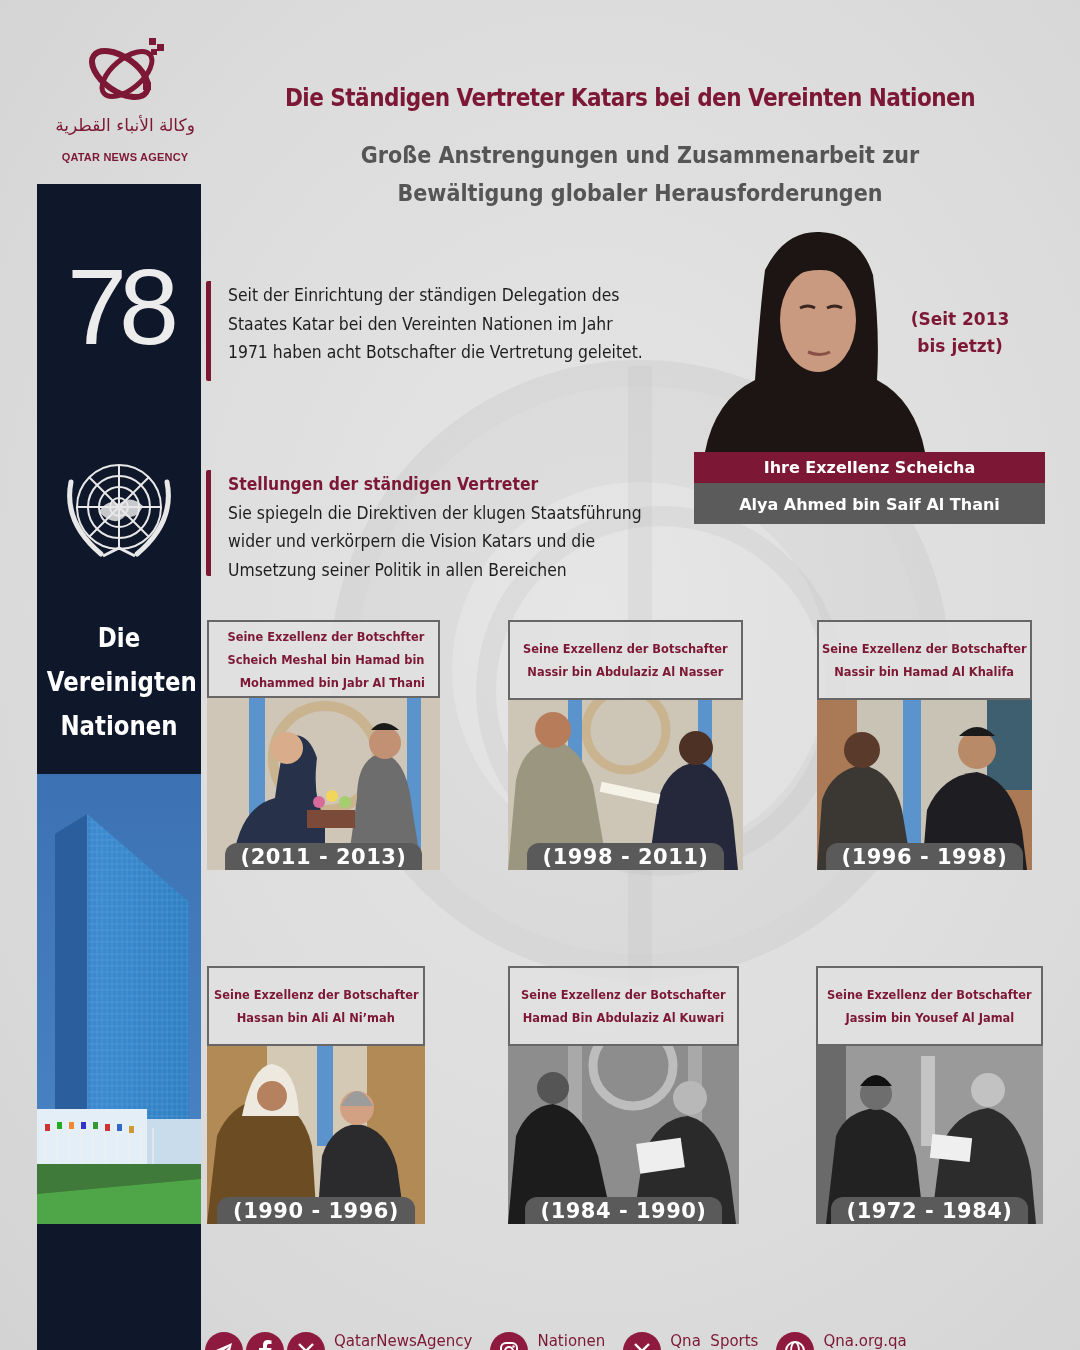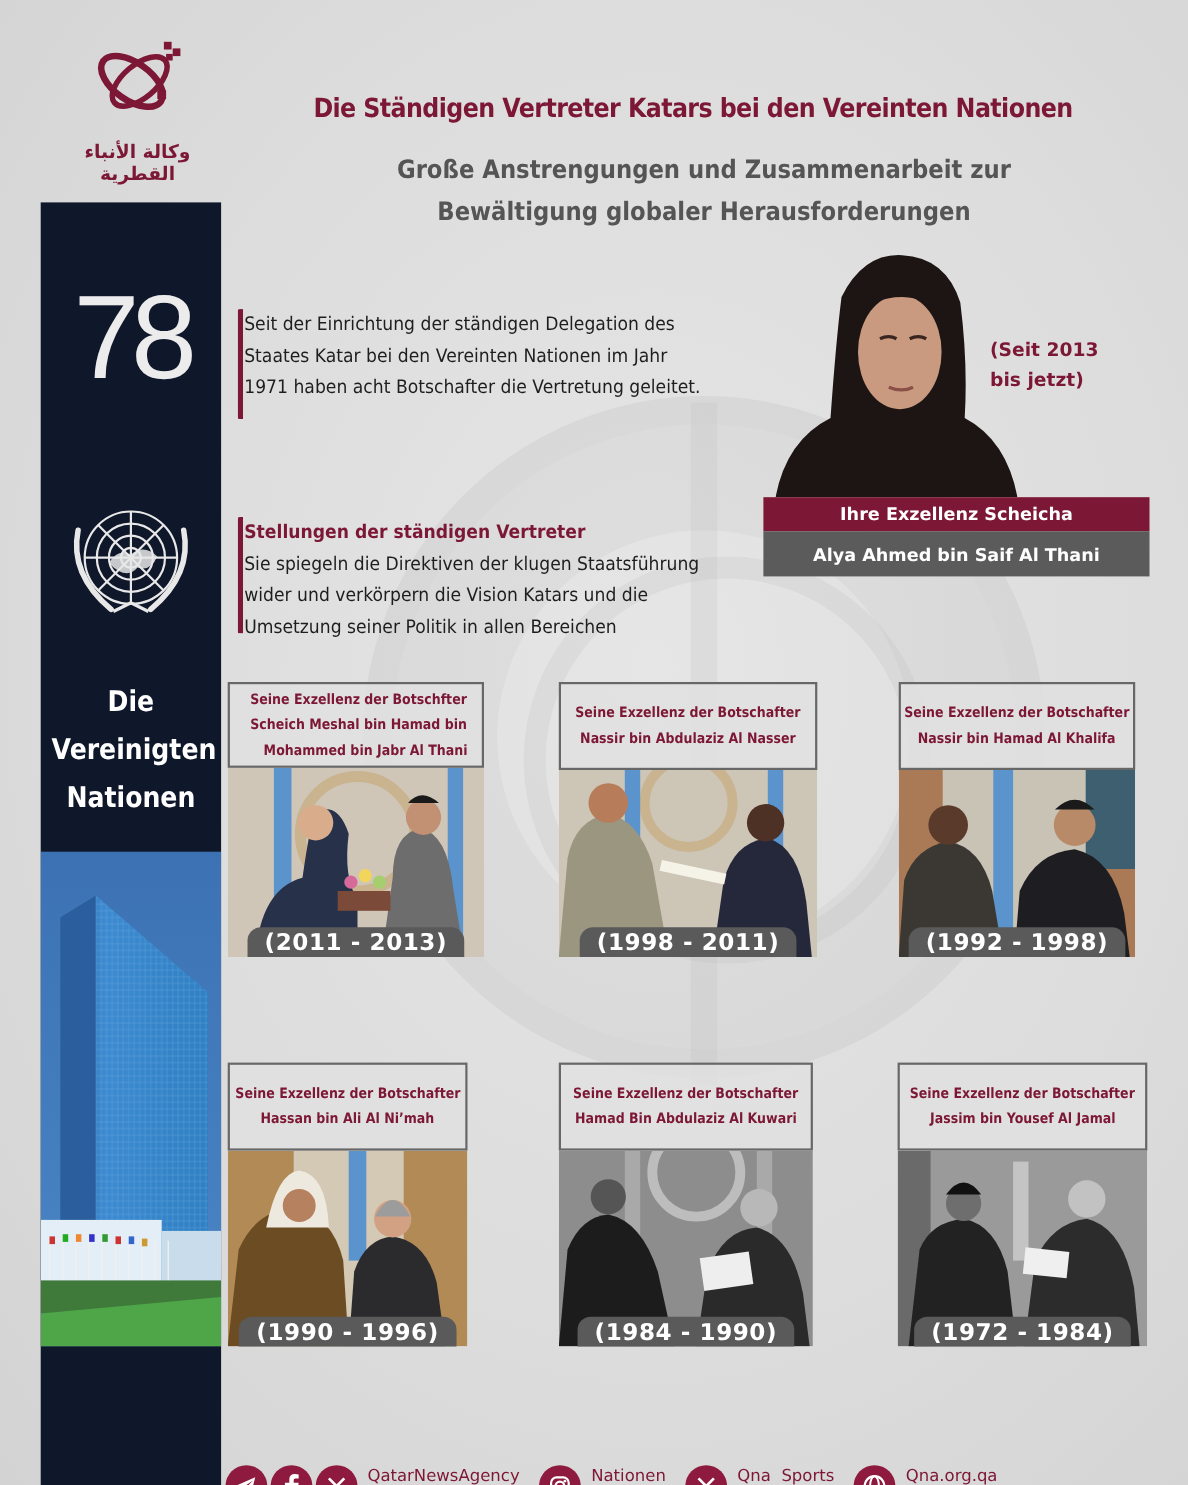--- a/index.html
+++ b/index.html
@@ -22,21 +22,21 @@
     border-radius: 50%; border: 20px solid rgba(185,185,185,0.2);
   }
   .watermark::after {
     content: ""; position: absolute; left: 272px; top: -20px; width: 24px; height: 620px;
     background: rgba(185,185,185,0.18);
   }
 
   
   .logo { position: absolute; left: 50px; top: 32px; width: 150px; text-align: center; }
   .logo svg { display: block; margin: 0 auto; }
-  .logo .ar { font-size: 17px; color: #7c1735; font-weight: bold; margin-top: 17px; }
+  .logo .ar { font-size: 17px; color: #7c1735; font-weight: normal; margin-top: 3px; }
   .logo .en { font-family: "Liberation Sans", sans-serif; font-weight: bold; font-size: 11px; color: #7c1735; letter-spacing: 0.2px; margin-top: 16px; }
 
   
   .title {
     position: absolute; left: 200px; top: 84px; width: 860px; text-align: center;
     font-family: "DejaVu Sans", sans-serif; font-weight: bold; font-size: 24px;
     color: #7c1735; letter-spacing: -0.6px; transform: scaleX(0.9); transform-origin: center;
   }
   .subtitle {
     position: absolute; left: 230px; top: 136px; width: 820px; text-align: center;
@@ -55,30 +55,30 @@
   }
   .sidebar .emblem { position: absolute; left: 22px; top: 268px; }
   .sidebar .un-text {
     position: absolute; left: 0; top: 432px; width: 164px; text-align: center;
     font-family: "DejaVu Sans", sans-serif; font-weight: bold; font-size: 26px; line-height: 44px;
     color: #fff; transform: scaleX(0.88); transform-origin: center;
   }
   .sidebar .building { position: absolute; left: 0; top: 590px; width: 164px; height: 450px; }
 
   
-  .para { position: absolute; left: 216px; border-left: 5px solid #7c1735; padding-left: 1px; border-radius: 2px; }
+  .para { position: absolute; left: 206px; border-left: 5px solid #7c1735; padding-left: 17px; border-radius: 2px; }
   .para p { font-family: "DejaVu Sans", sans-serif; font-size: 17px; line-height: 28.5px; color: #1e1e1e; transform: scaleX(0.92); transform-origin: left; white-space: nowrap; }
   .para1 { top: 281px; height: 100px; }
   .para2 { top: 422px; height: 106px; margin-top: 48px; }
   .para2 .head { color: #7c1735; font-weight: bold; }
 
   
   .portrait { position: absolute; left: 705px; top: 230px; width: 220px; height: 222px; }
   .since {
-    position: absolute; left: 900px; top: 306px; width: 120px; text-align: left;
+    position: absolute; left: 900px; top: 306px; width: 120px; text-align: center;
     font-weight: bold; font-size: 17px; line-height: 27px; color: #7c1735;
   }
   .name-bar1 {
     position: absolute; left: 694px; top: 452px; width: 351px; height: 31px;
     background: #7c1735; color: #fff; font-weight: bold; font-size: 16px; text-align: center; line-height: 31px;
   }
   .name-bar2 {
     position: absolute; left: 694px; top: 483px; width: 351px; height: 41px;
     background: #5b5b5b; color: #fff; font-weight: bold; font-size: 16px; text-align: center; line-height: 43px;
   }
@@ -286,21 +286,21 @@
       <circle cx="45" cy="50" r="18" fill="#5a3a2a"></circle>
       <path d="M105 170 L110 110 Q125 75 160 72 Q195 80 205 130 L210 170z" fill="#1e1e22"></path>
       <circle cx="160" cy="50" r="19" fill="#b98a68"></circle>
       <path d="M142 36 q18 -18 36 0" fill="#1a1a1a"></path>
     </svg>
   </div>
   <div class="label" style="height:80px;">
     <span>Seine Exzellenz der Botschafter</span>
     <span>Nassir bin Hamad Al Khalifa</span>
   </div>
-  <div class="years">(1992 - 1998)</div>
+  <div class="years">(1996 - 1998)</div>
 </div>
 
 <div class="card" style="left:207px; top:966px; width:218px; height:258px;">
   <div class="photo" style="top:80px;">
     <svg width="218" height="178" viewBox="0 0 218 178" preserveAspectRatio="none">
       <rect width="218" height="178" fill="#b28a55"></rect>
       <rect x="60" y="0" width="100" height="178" fill="#d4c9b4"></rect>
       <rect x="110" y="0" width="16" height="100" fill="#5b93cc"></rect>
       <path d="M0 178 L10 90 Q25 55 60 52 Q95 58 105 100 L110 178z" fill="#6c4c22"></path>
       <path d="M35 70 Q45 20 65 18 Q90 22 92 70z" fill="#eee9df"></path>

